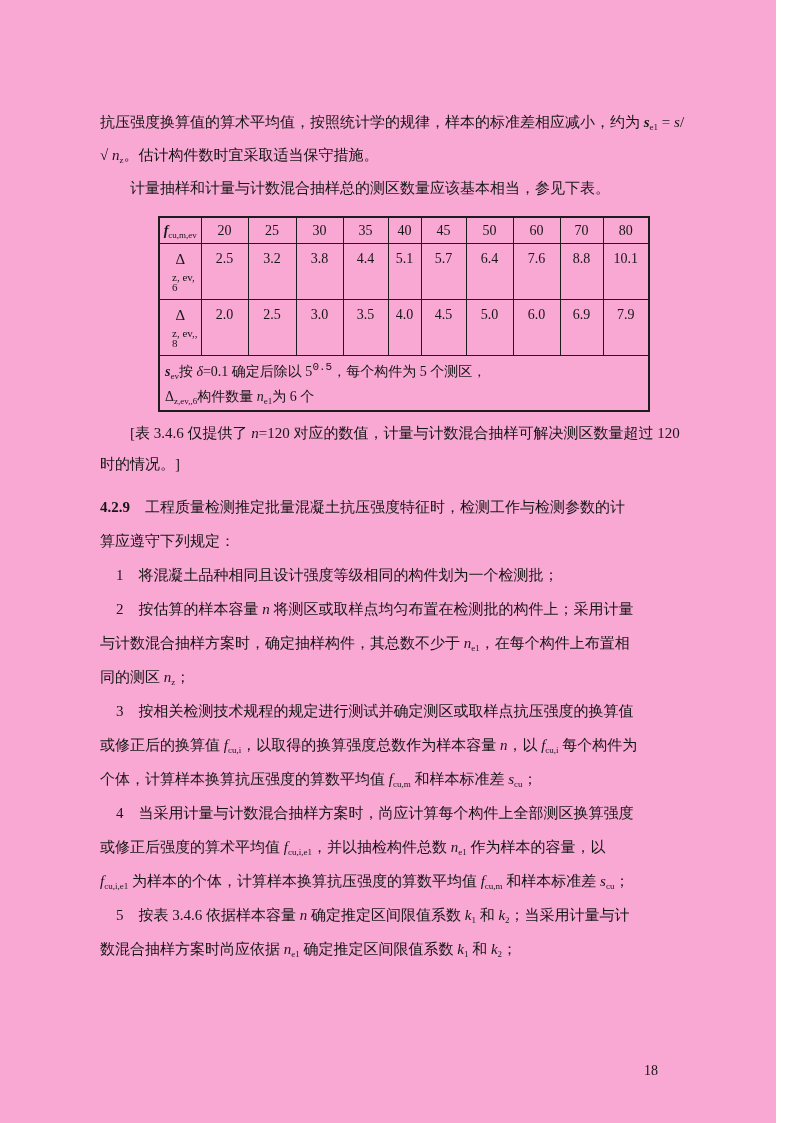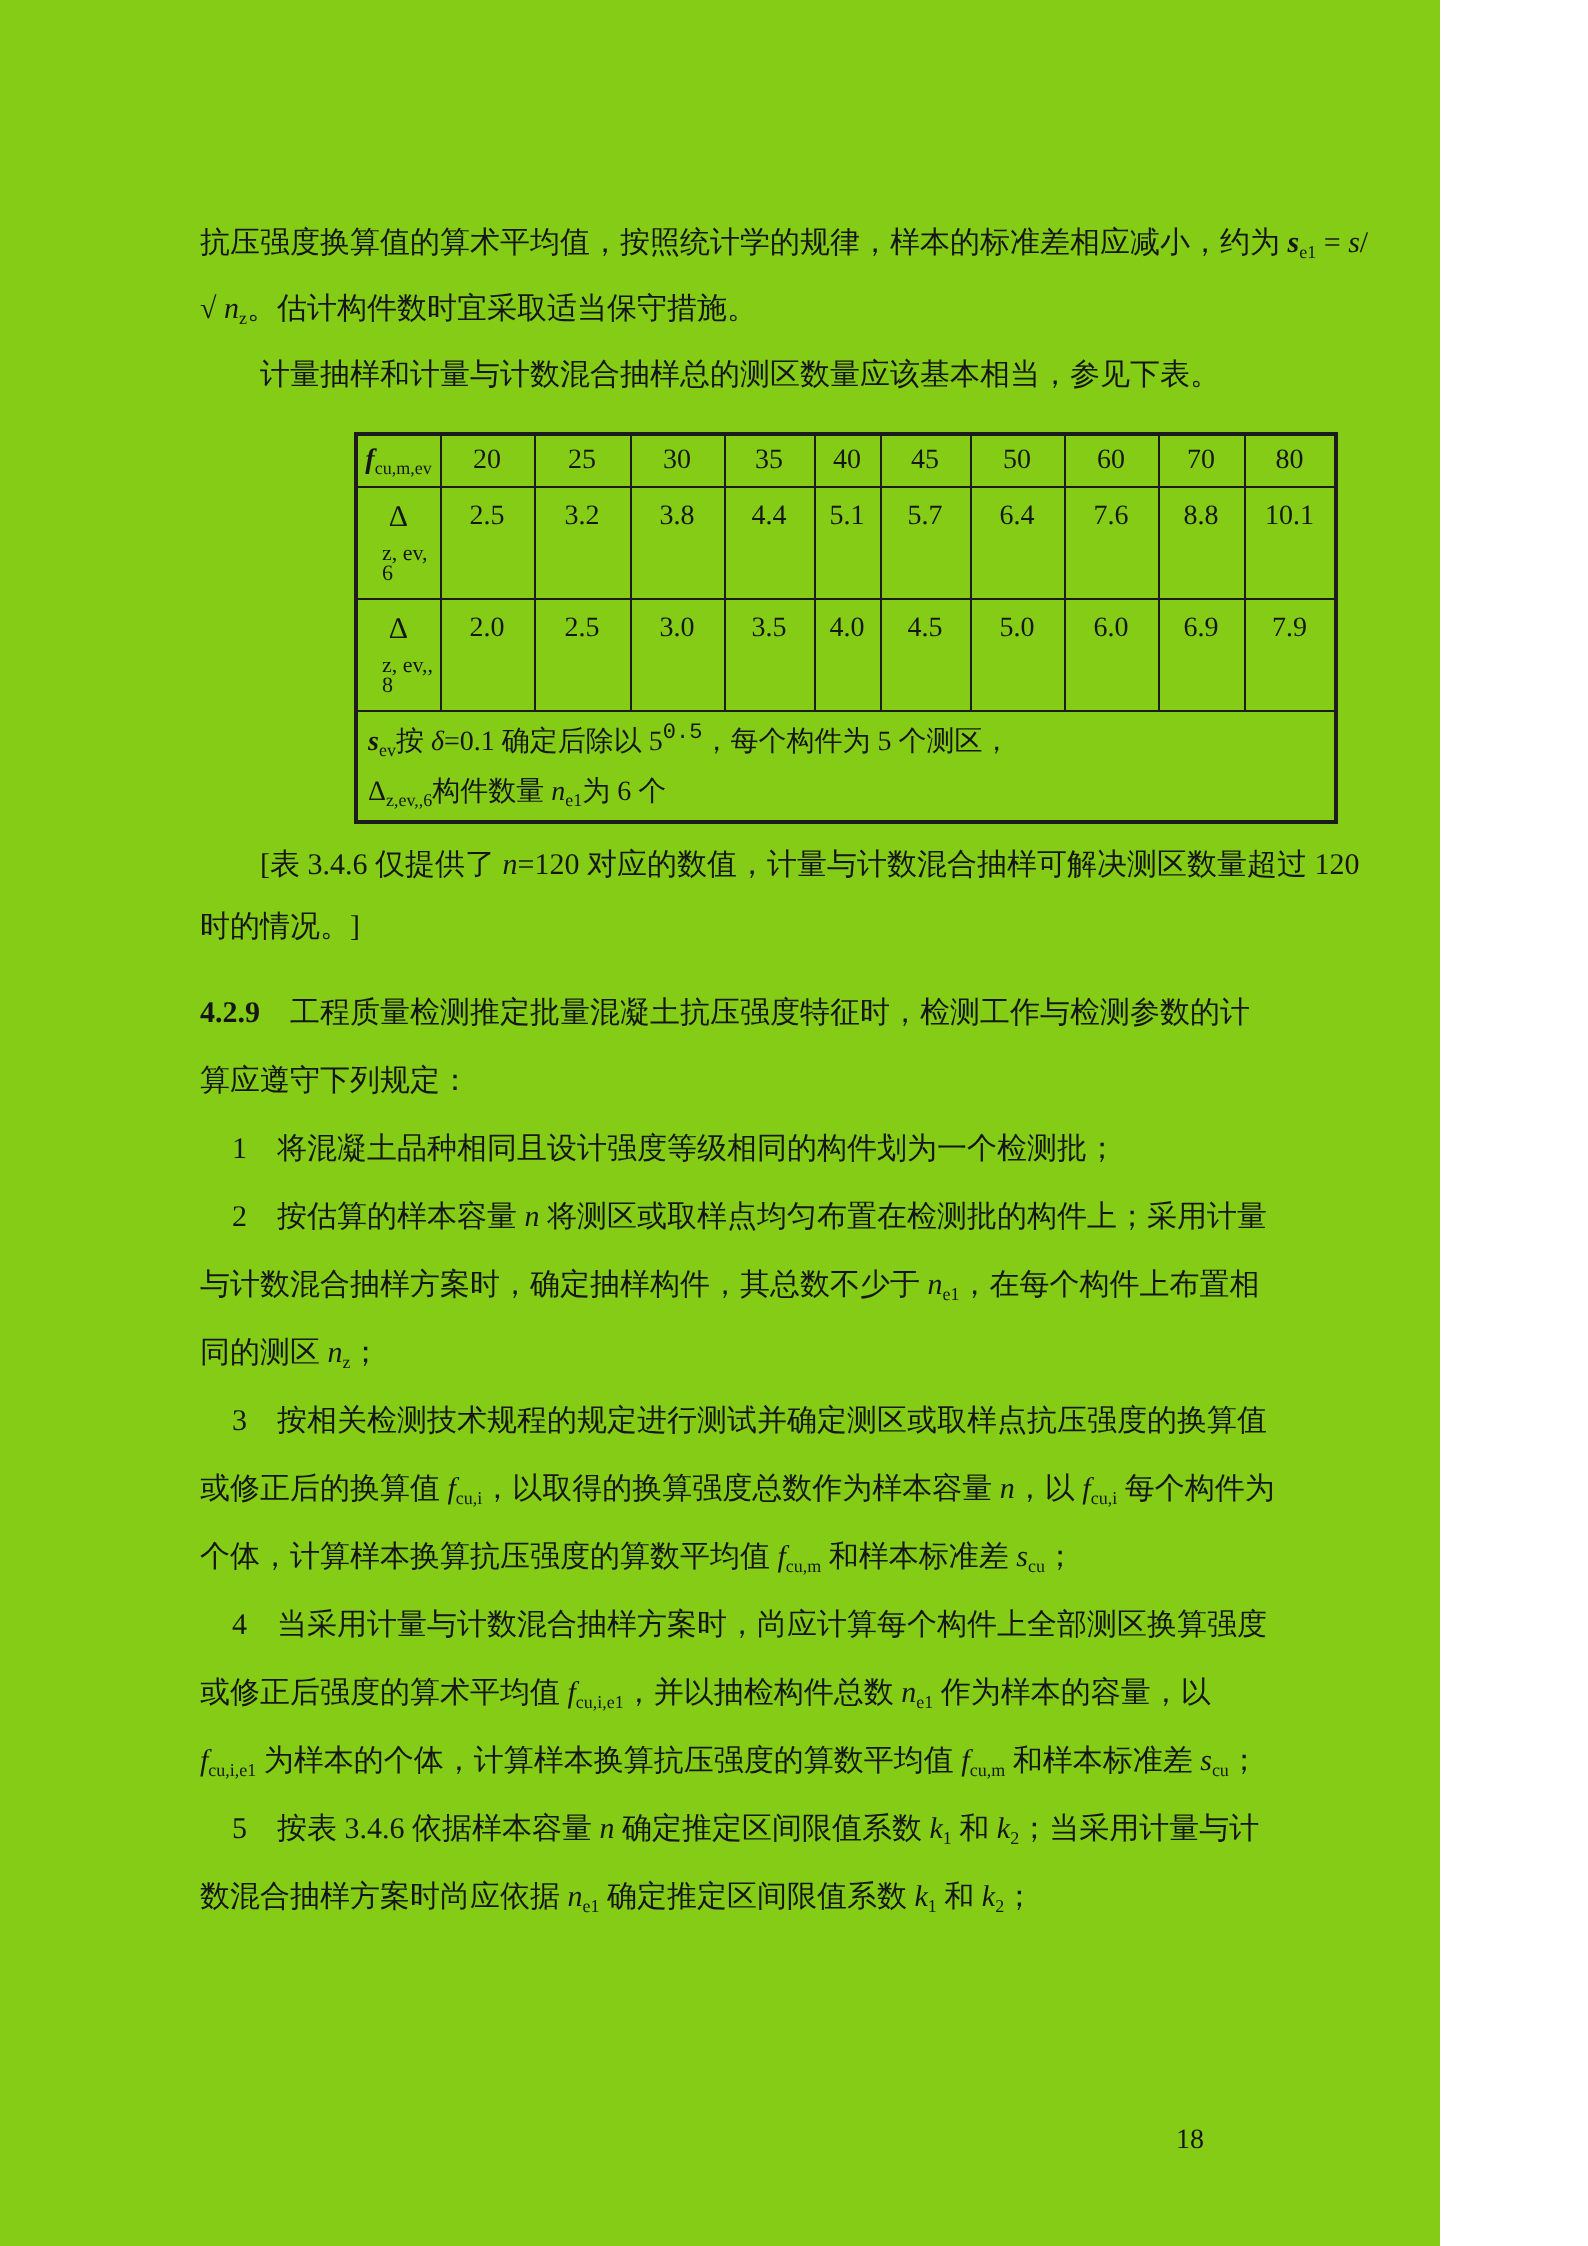--- a/index.html
+++ b/index.html
@@ -1,19 +1,19 @@
 <!DOCTYPE html>
 <html><head>
 <meta charset="utf-8">
 <style>
   html,body{margin:0;padding:0;background:#ffffff;}
   .page{
     position:relative;
-    width:720px;height:1123px;
-    background:#84cc16;
+    width:776px;height:1123px;
+    background:#f9a8d4;
     color:#161616;
     font-family:"Liberation Serif","DejaVu Serif",serif;
     overflow:hidden;
   }
   .content{
     position:absolute;
     left:100px;top:106px;
     width:596px;
   }
   .bline{
@@ -30,21 +30,21 @@
   .seg-bv{font-style:italic;font-weight:bold;}
   .seg-b{font-weight:bold;}
   sub.seg-sub{font-size:9px;line-height:0;vertical-align:-3px;letter-spacing:0;}
   sup.seg-sup{font-size:11px;line-height:0;vertical-align:6px;font-family:Liberation Mono, monospace;}
 
   
   .dtable{
     border-collapse:collapse;
     table-layout:fixed;
     width:490px;
-    margin:11px 0 0 77px;
+    margin:11px 0 0 58px;
     border:2px solid #1c1c1c;
   }
   .dtable td{
     border:1px solid #1c1c1c;
     text-align:center;
     font-size:14px;
     padding:0;
     overflow:hidden;
   }
   .tr-head td,.tr-sev td{height:25px;}

